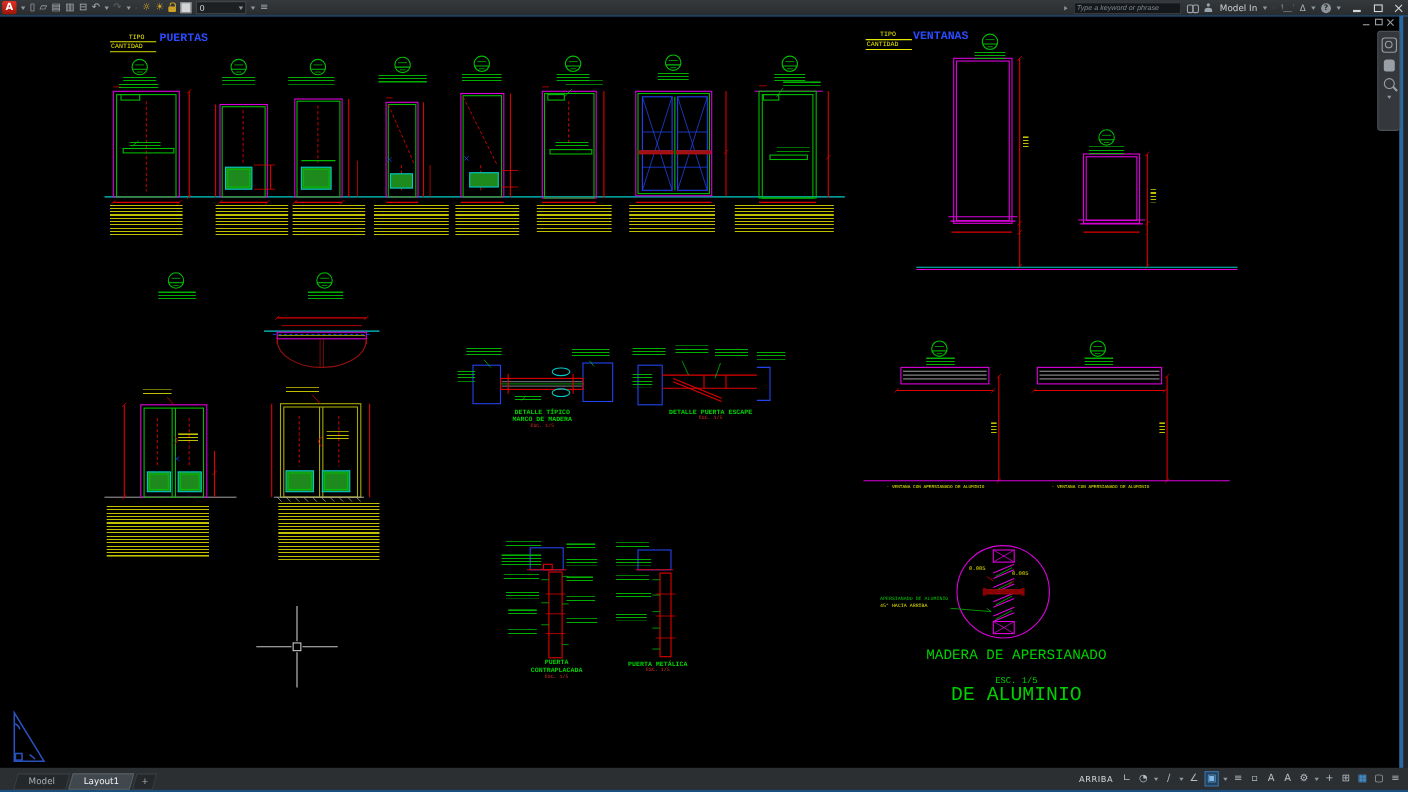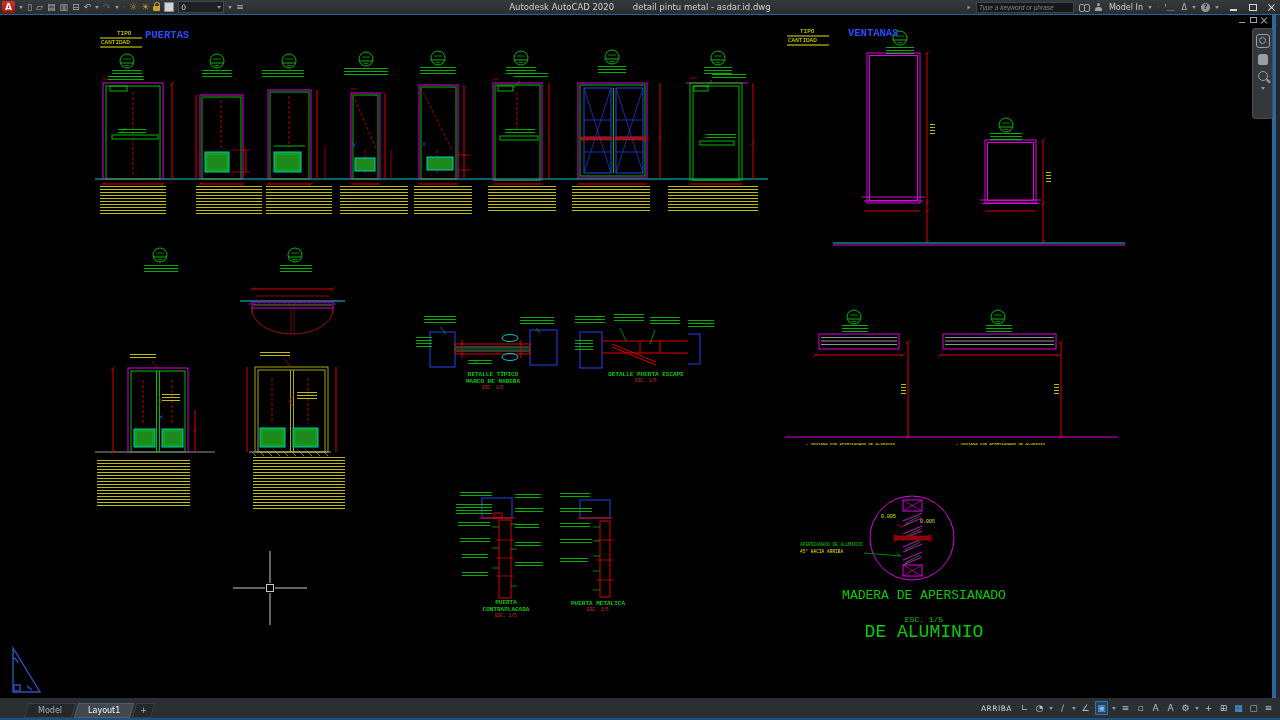--- a/index.html
+++ b/index.html
@@ -41,21 +41,21 @@
   .i-help{width:9px;height:9px;border-radius:50%;background:#8d959b;color:#24282b;font-size:7px;
     text-align:center;line-height:9px;font-weight:bold;}
   .wbtn{width:9px;height:9px;position:relative;margin-left:5px;}
   .wb-min::after{content:"";position:absolute;left:1px;bottom:1px;width:7px;height:1.5px;background:#d4d8da;}
   .wb-max::after{content:"";position:absolute;left:1px;top:1px;width:6px;height:5px;border:1px solid #d4d8da;}
   .wb-cls::before,.wb-cls::after{content:"";position:absolute;left:0;top:4px;width:9px;height:1.4px;background:#d4d8da;}
   .wb-cls::before{transform:rotate(45deg);}.wb-cls::after{transform:rotate(-45deg);}
   
   .statusbar{position:absolute;left:0;bottom:0;width:1280px;height:20px;z-index:9;
     background:#2b2f32;border-bottom:2px solid #1a4f7e;display:flex;align-items:center;}
-  .tabs{display:flex;align-items:flex-end;height:100%;padding-left:14px;gap:2px;margin-left:12px;}
+  .tabs{display:flex;align-items:flex-end;height:100%;padding-left:14px;gap:2px;}
   .tab{position:relative;height:15px;padding:0 12px;font-size:8px;color:#a9aeb2;line-height:15px;}
   .tab::before{content:"";position:absolute;inset:0;transform:skewX(-16deg);background:#24282b;border:1px solid #3a3f43;z-index:-1;}
   .tab.active{color:#f2f4f5;}
   .tab.active::before{background:#40474d;border-color:#565d63;}
   .tab.add{padding:0 6px;}
   .sic-row{margin-left:auto;display:flex;align-items:center;gap:4px;padding-right:6px;}
   .paper{font-size:7.5px;letter-spacing:.5px;color:#d2d6d9;margin-right:3px;}
   .sic{min-width:11px;height:12px;font-size:9px;line-height:12px;color:#b9bfc4;text-align:center;}
   .sic.on{background:#1f4261;border:1px solid #3d6f9e;color:#7fb8e8;}
   .bluic{color:#4aa3e8;}
@@ -120,24 +120,20 @@
     <span class="qic yel">☀</span>
     <span class="i-lock"></span>
     <span class="i-color"></span>
     <div class="layerdrop">
       <span>0</span>
       <span class="crt"></span>
     </div>
     <span class="crt"></span>
     <span class="qic">≡</span>
   </div>
-  <div class="tmid">
-    <b>Autodesk AutoCAD 2020</b>
-    <span>detail pintu metal - asdar.id.dwg</span>
-  </div>
   <div class="tbr">
     <span class="crt" style="transform:rotate(-90deg)"></span>
     <input class="srch" placeholder="Type a keyword or phrase" style="">
     <span class="i-binoc"></span>
     <span class="i-user"></span>
     <span style="font-size:8px">Model In</span>
     <span class="crt"></span>
     <span class="sep">·</span>
     <span class="i-cart"></span>
     <span style="font-size:8px;color:#aab3b9">Δ</span>
@@ -544,21 +540,21 @@
       <line x1="2" y1="19" x2="44" y2="19" stroke="#e6e600"></line>
     </svg>
   <div class="t cBlu" style="left:145px;top:16px;font-size:10.5px">PUERTAS</div>
 
   <div class="t cY" style="left:800px;top:15px;font-size:6px">TIPO</div>
   <div class="t cY" style="left:788px;top:24px;font-size:6px">CANTIDAD</div>
   <svg width="60" height="20" style="left:785px;top:12px">
       <line x1="2" y1="10" x2="44" y2="10" stroke="#e6e600"></line>
       <line x1="2" y1="19" x2="44" y2="19" stroke="#e6e600"></line>
     </svg>
-  <div class="t cBlu" style="left:848px;top:14px;font-size:10.5px">VENTANAS</div>
+  <div class="t cBlu" style="left:830px;top:14px;font-size:10.5px">VENTANAS</div>
 
   <div class="t cG ctr" style="left:450px;top:358px;width:86px;font-size:6px;font-weight:bold">DETALLE TÍPICO</div>
   <div class="t cG ctr" style="left:450px;top:365px;width:86px;font-size:6px;font-weight:bold">MARCO DE MADERA</div>
   <div class="t cR ctr" style="left:450px;top:372px;width:86px;font-size:4.5px">ESC. 1/5</div>
 
   <div class="t cG ctr" style="left:598px;top:358px;width:96px;font-size:6px;font-weight:bold">DETALLE PUERTA ESCAPE</div>
   <div class="t cR ctr" style="left:598px;top:365px;width:96px;font-size:4.5px">ESC. 1/5</div>
 
   <div class="t cG ctr" style="left:470px;top:586px;width:72px;font-size:6px;font-weight:bold">PUERTA</div>
   <div class="t cG ctr" style="left:470px;top:593px;width:72px;font-size:6px;font-weight:bold">CONTRAPLACADA</div>

